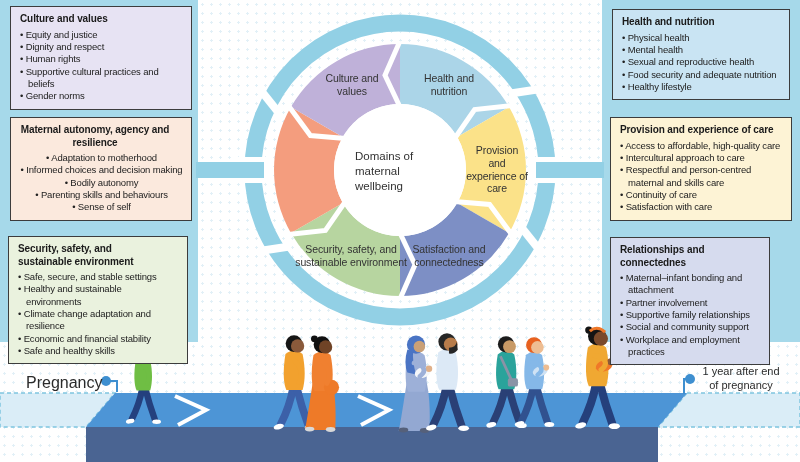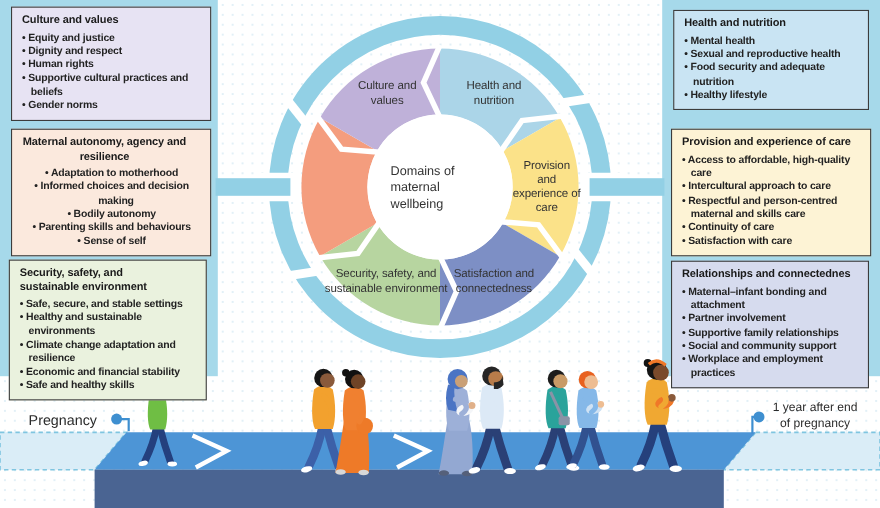--- a/index.html
+++ b/index.html
@@ -12,32 +12,32 @@
   }
   .col{position:absolute;top:0;width:198px;height:342px;z-index:0;}
   .col-left{left:0;}
   .col-right{left:602px;}
   #fig-svg{position:absolute;left:0;top:0;z-index:1;}
   .box{
     position:absolute;z-index:2;border:1px solid #3c3c3c;
     padding:6px 8px 6px 9px;box-sizing:border-box;color:#1a1a1a;
   }
   .box-title{font-weight:bold;font-size:10px;letter-spacing:-0.1px;margin-bottom:3px;line-height:1.25;}
-  .bullet{font-size:9.5px;letter-spacing:-0.15px;line-height:1.3;color:#222;padding-left:8px;text-indent:-8px;font-weight:bold;}
+  .bullet{font-size:9.5px;letter-spacing:-0.15px;line-height:1.3;color:#222;padding-left:8px;text-indent:-8px;}
   .bullet::before{content:"• ";}
   .overlay-label{position:absolute;z-index:3;color:#2b2b2b;}
   .seg-label{
     position:absolute;z-index:3;transform:translate(-50%,-50%);
     font-size:10.5px;line-height:1.22;text-align:center;color:#333;letter-spacing:-0.1px;
   }
   .center-label{
     position:absolute;z-index:3;left:355px;top:149px;width:90px;
     font-size:11.5px;line-height:1.3;color:#333;
   }
-  .timeline-label-left{left:26px;top:374px;width:74px;text-align:left;font-size:13px;}
+  .timeline-label-left{left:26px;top:374px;width:74px;text-align:left;font-size:16px;}
   .timeline-label-right{left:700px;top:365px;width:82px;text-align:center;font-size:11px;line-height:1.25;}
 </style>
 </head>
 <body>
 
 <div class="stage">
 
   <div class="col col-left" style="background-color: rgb(166, 217, 234);"></div>
   <div class="col col-right" style="background-color: rgb(166, 217, 234);"></div>
 
@@ -219,36 +219,37 @@
     <div class="box-title" style="width:130px">Security, safety, and sustainable environment</div>
     <div class="bullet">Safe, secure, and stable settings</div>
     <div class="bullet">Healthy and sustainable environments</div>
     <div class="bullet">Climate change adaptation and resilience</div>
     <div class="bullet">Economic and financial stability</div>
     <div class="bullet">Safe and healthy skills</div>
   </div>
 
   <div class="box" style="left: 612px; top: 9px; width: 178px; background-color: rgb(201, 228, 243);">
     <div class="box-title">Health and nutrition</div>
+    <div class="bullet">Physical health</div>
     <div class="bullet">Mental health</div>
     <div class="bullet">Sexual and reproductive health</div>
     <div class="bullet">Food security and adequate nutrition</div>
     <div class="bullet">Healthy lifestyle</div>
   </div>
 
   <div class="box" style="left: 610px; top: 117px; width: 182px; background-color: rgb(253, 243, 213);">
     <div class="box-title">Provision and experience of care</div>
     <div class="bullet">Access to affordable, high-quality care</div>
     <div class="bullet">Intercultural approach to care</div>
     <div class="bullet">Respectful and person-centred maternal and skills care</div>
     <div class="bullet">Continuity of care</div>
     <div class="bullet">Satisfaction with care</div>
   </div>
 
-  <div class="box" style="left: 610px; top: 237px; width: 180px; background-color: rgb(214, 219, 238);">
+  <div class="box" style="left: 610px; top: 237px; width: 160px; background-color: rgb(214, 219, 238);">
     <div class="box-title">Relationships and connectednes</div>
     <div class="bullet" style="width:140px">Maternal–infant bonding and attachment</div>
     <div class="bullet">Partner involvement</div>
     <div class="bullet">Supportive family relationships</div>
     <div class="bullet">Social and community support</div>
     <div class="bullet">Workplace and employment practices</div>
   </div>
 
   <div class="center-label">Domains of maternal wellbeing</div>
   <div class="seg-label" style="left:449px;top:85px;width:64px">Health and nutrition</div>

